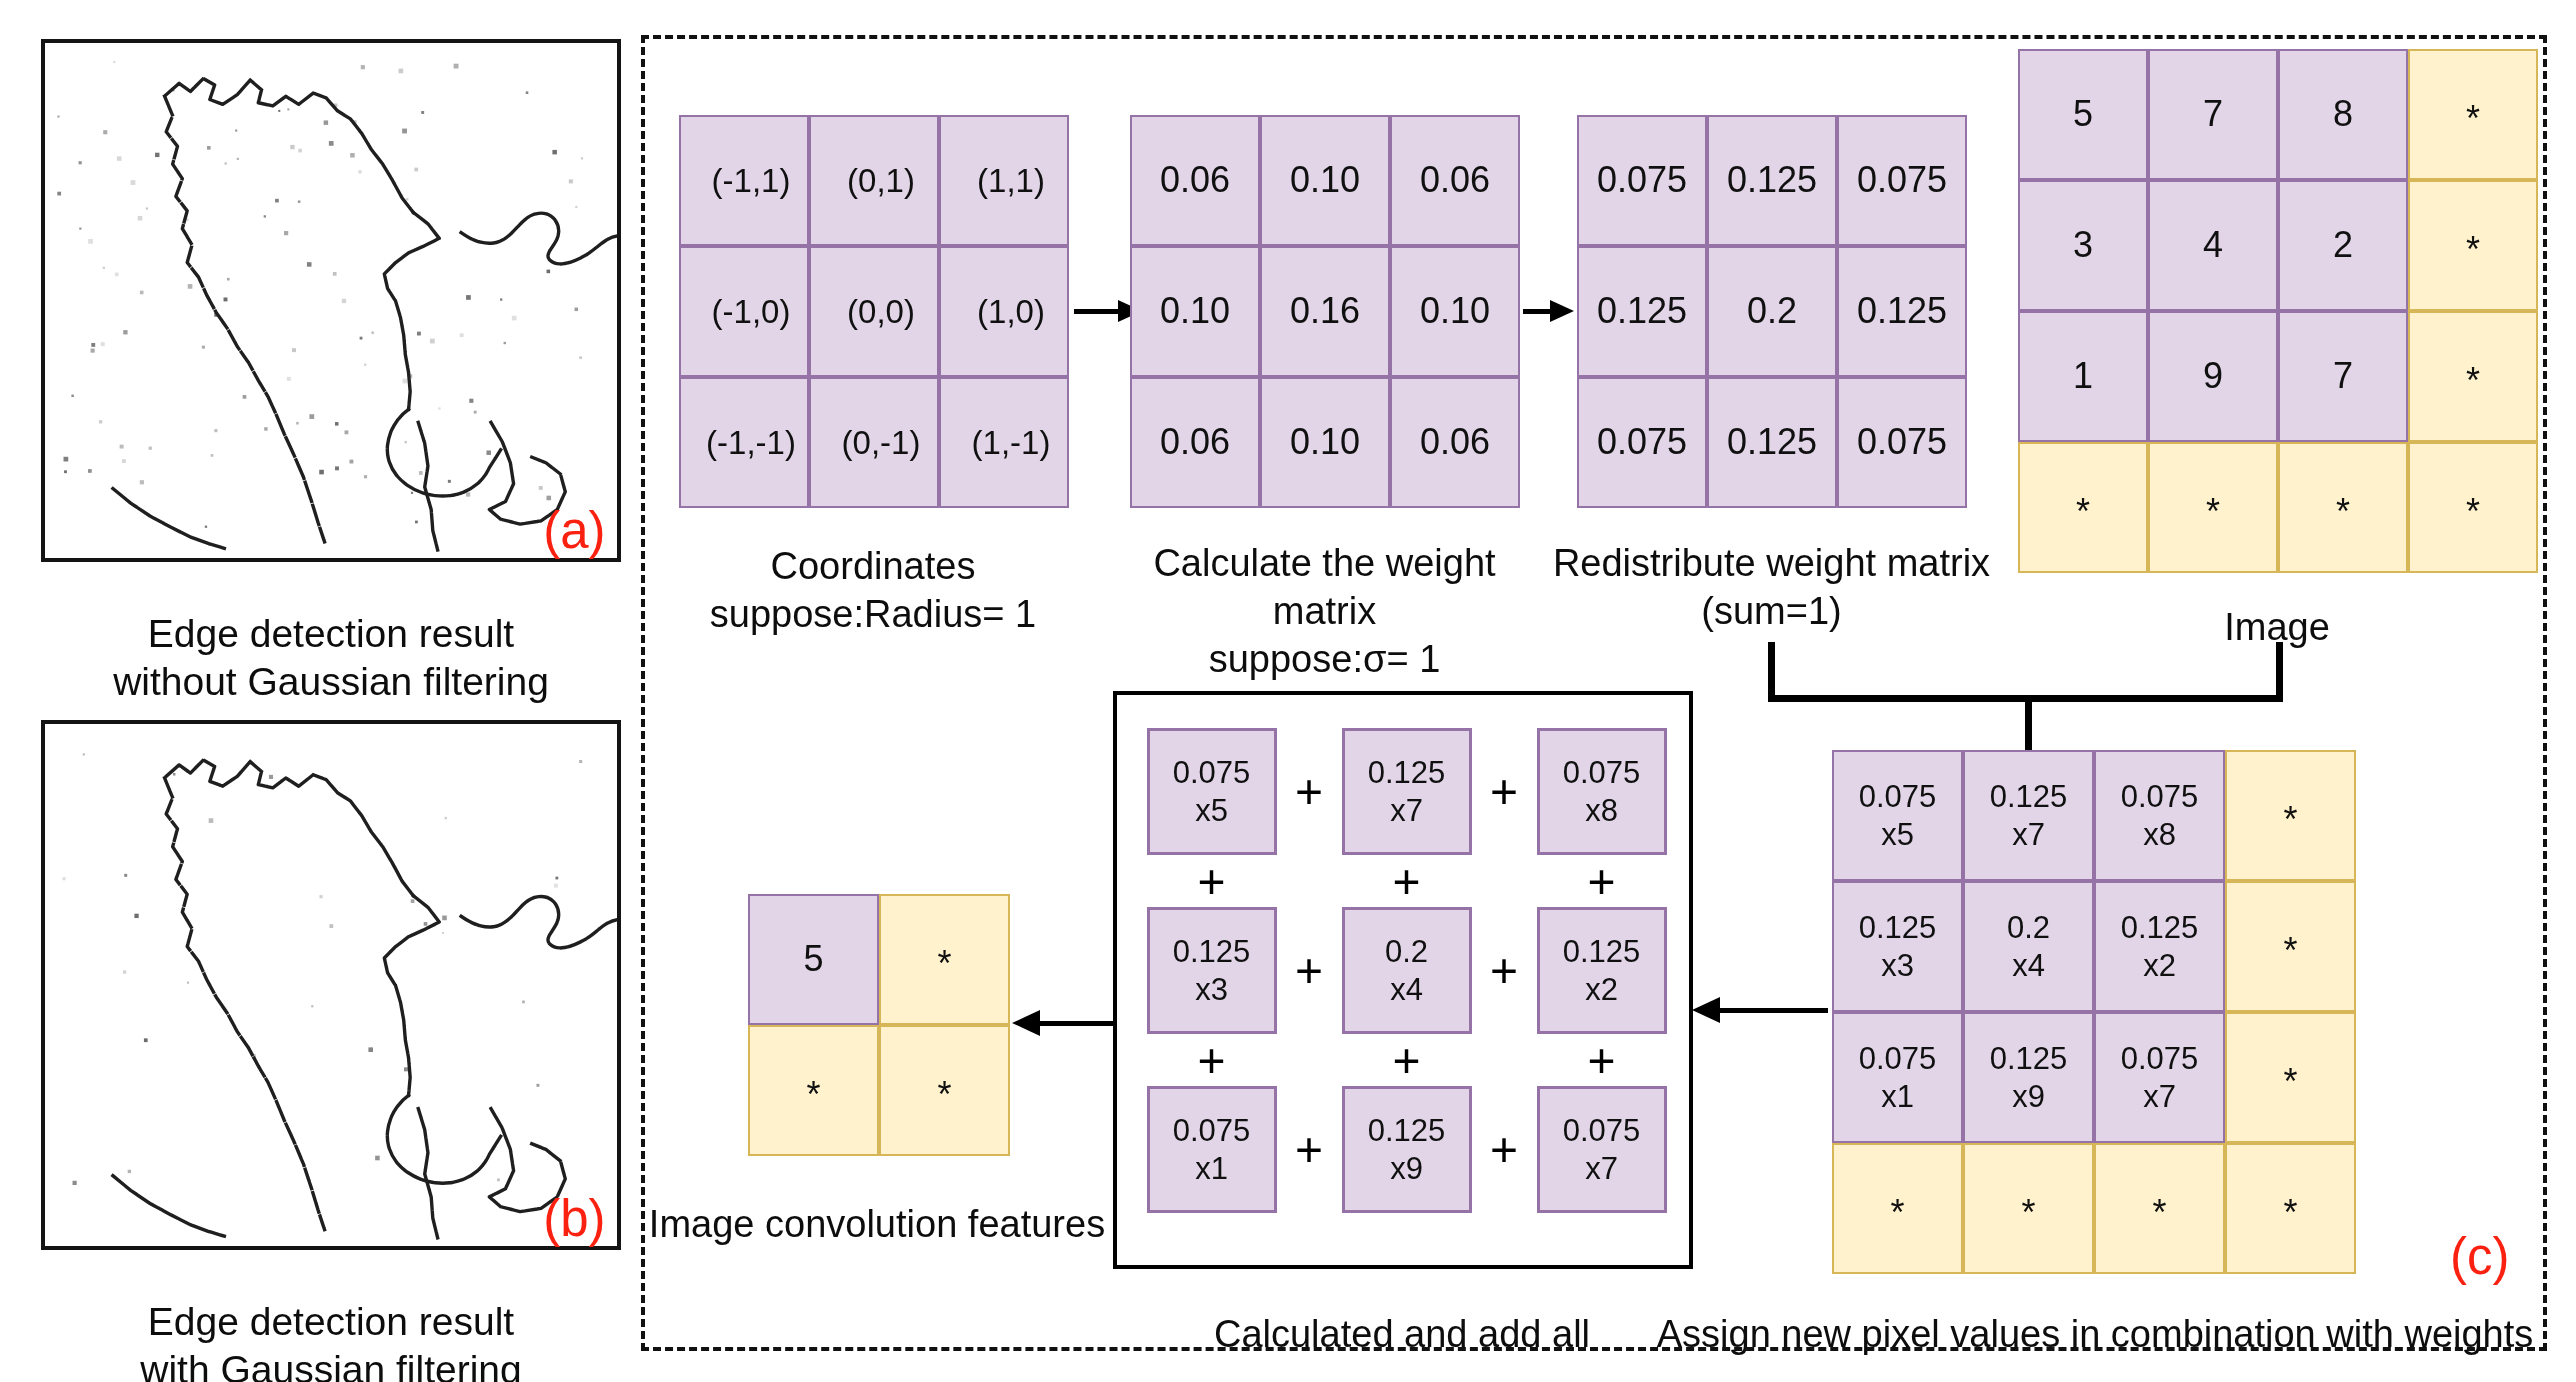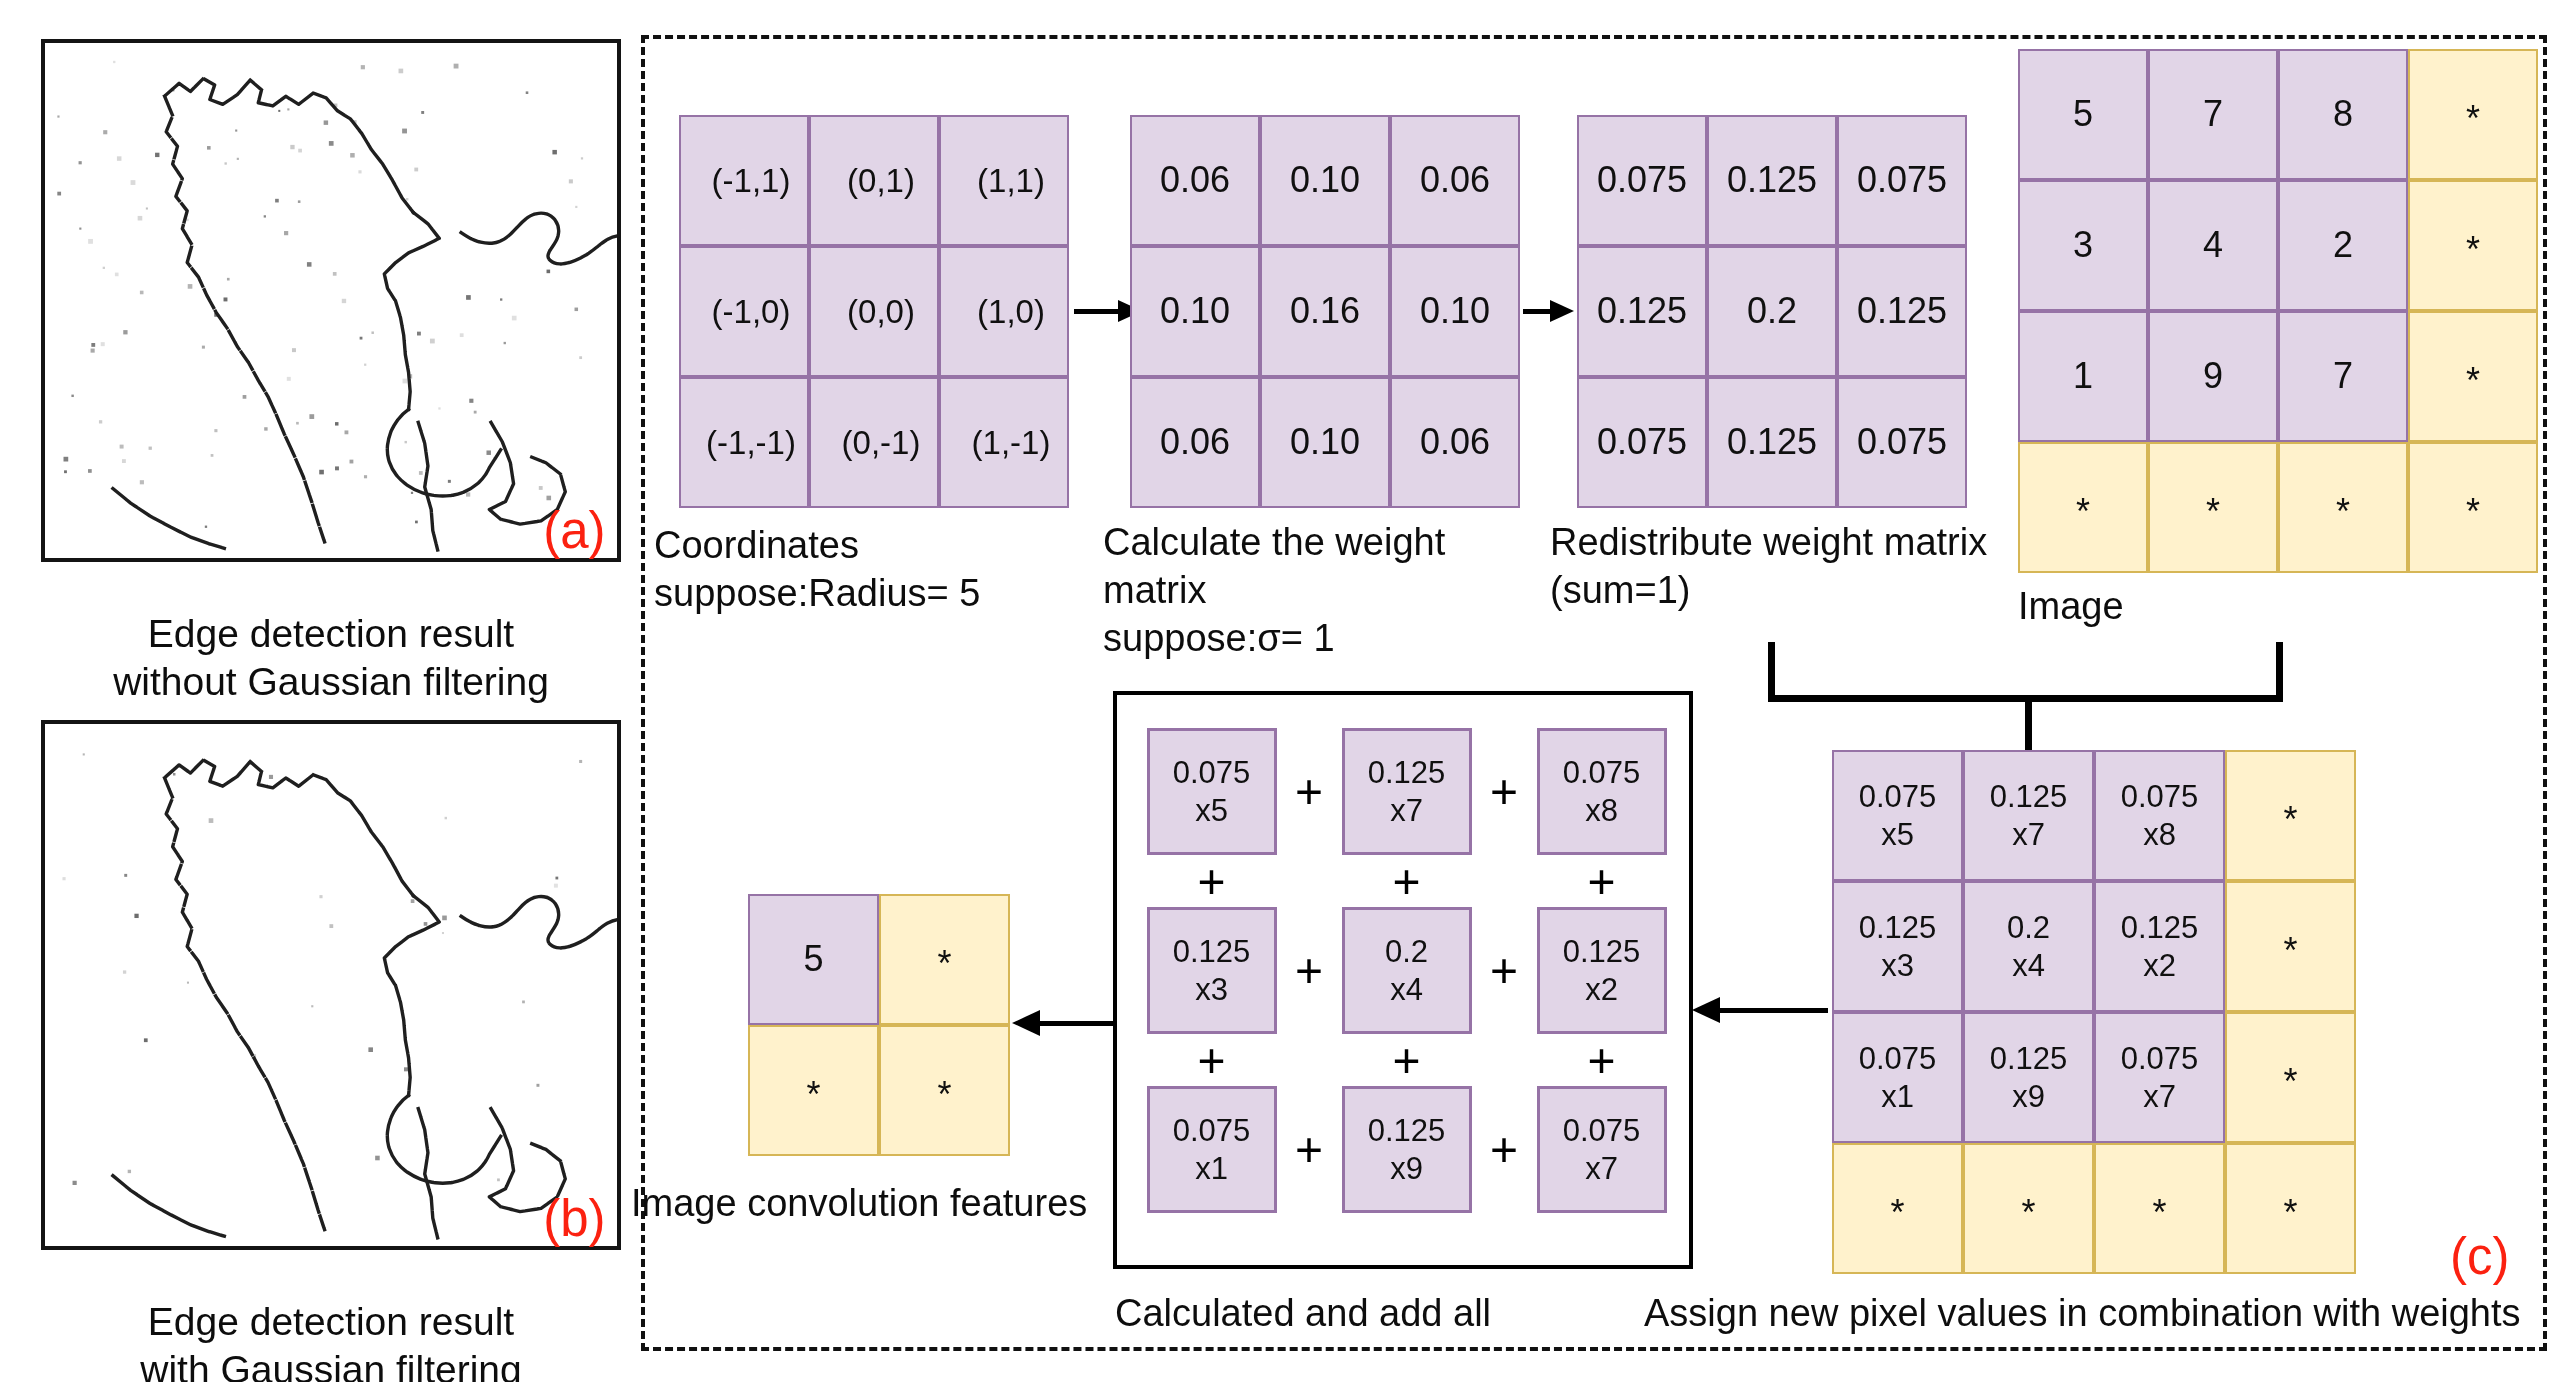--- a/index.html
+++ b/index.html
@@ -19,21 +19,21 @@
   
   .matrix{position:absolute;display:grid;}
   .cell{box-sizing:border-box;display:flex;flex-direction:column;align-items:center;justify-content:center;
     font-size:36px;line-height:1.08;}
   .cell.purple{background:var(--purple-fill);border:2.5px solid var(--purple-border);}
   .cell.yellow{background:var(--yellow-fill);border:2.5px solid var(--yellow-border);}
   .cell .star{font-size:36px;transform:translateY(14%);}
   .cell.two{font-size:31px;line-height:38px;}
   .coords .cell{font-size:33px;padding-left:14px;}
 
-  .cap{position:absolute;text-align:left;font-size:38px;line-height:48px;color:#0d0d0d;}
+  .cap{position:absolute;text-align:center;font-size:38px;line-height:48px;color:#0d0d0d;margin-top:21px;}
 
   
   .hline{position:absolute;background:#000;}
   .head-right{position:absolute;width:0;height:0;border-top:11.5px solid transparent;border-bottom:11.5px solid transparent;border-left:24.6px solid #000;}
   .head-left{position:absolute;width:0;height:0;border-top:13px solid transparent;border-bottom:13px solid transparent;border-right:28px solid #000;}
   .stem{position:absolute;background:#000;}
 
   
   .calc-box{position:absolute;border:4.1px solid #000;box-sizing:border-box;background:#fff;}
   .sumgrid{display:grid;grid-template-columns:130px 65px 130px 65px 130px;
@@ -256,21 +256,21 @@
       </div>
       <div class="cell purple">
         <span class="">(0,-1)</span>
       </div>
       <div class="cell purple">
         <span class="">(1,-1)</span>
       </div>
     </div>
   <div class="cap" style="left:654px;top:521px;width:438px">
     <div>Coordinates</div>
-    <div>suppose:Radius= 5</div>
+    <div>suppose:Radius= 1</div>
   </div>
 
   <div class="hline" style="left:1074px;top:309px;width:48px;height:4.9px"></div>
   <div class="head-right" style="left:1118px;top:300px"></div>
 
   <div class="matrix" style="left: 1130px; top: 115px; grid-template-columns: repeat(3, 130px); grid-template-rows: repeat(3, 131px);">
       <div class="cell purple">
         <span class="">0.06</span>
       </div>
       <div class="cell purple">

